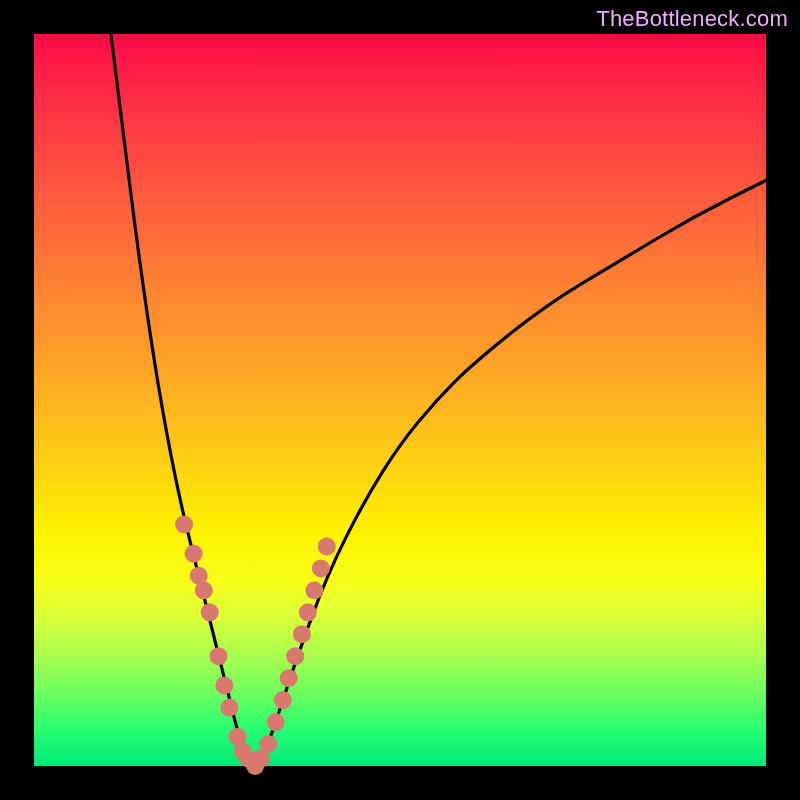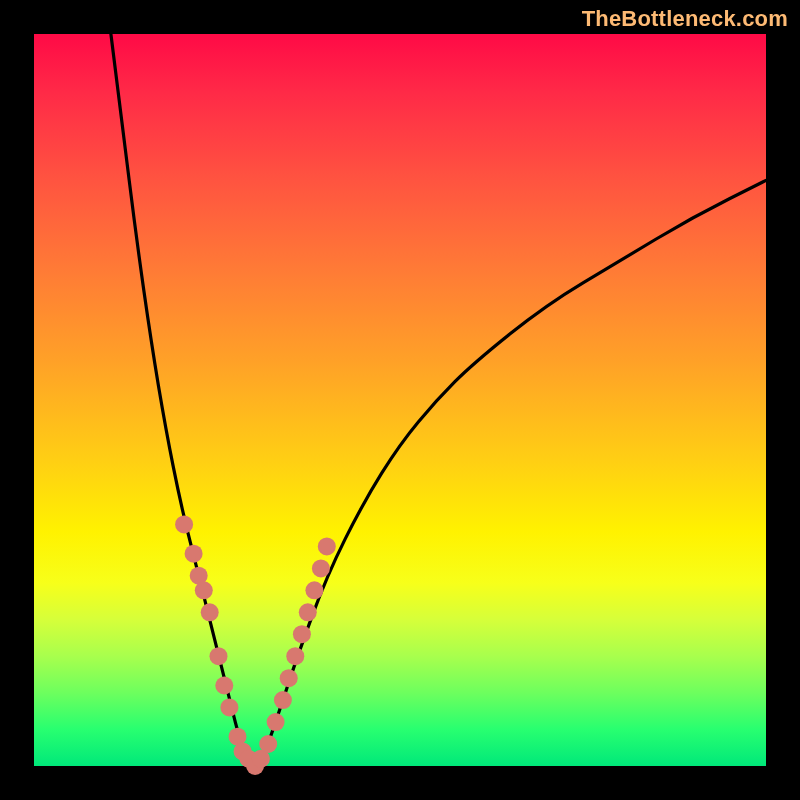--- a/index.html
+++ b/index.html
@@ -38,23 +38,23 @@
       #a8ff4d 85%,
       #6dff5e 90%,
       #28ff70 95%,
       #00e87a 100%
     );
   }
   .watermark {
     position: absolute;
     top: 6px;
     right: 12px;
-    color: #fdba74;
+    color: #f0abfc;
     font-size: 22px;
-    font-weight: 700;
+    font-weight: 400;
     letter-spacing: 0.2px;
     user-select: none;
   }
   svg.curve {
     position: absolute;
     inset: 0;
     width: 732px;
     height: 732px;
     overflow: visible;
   }

